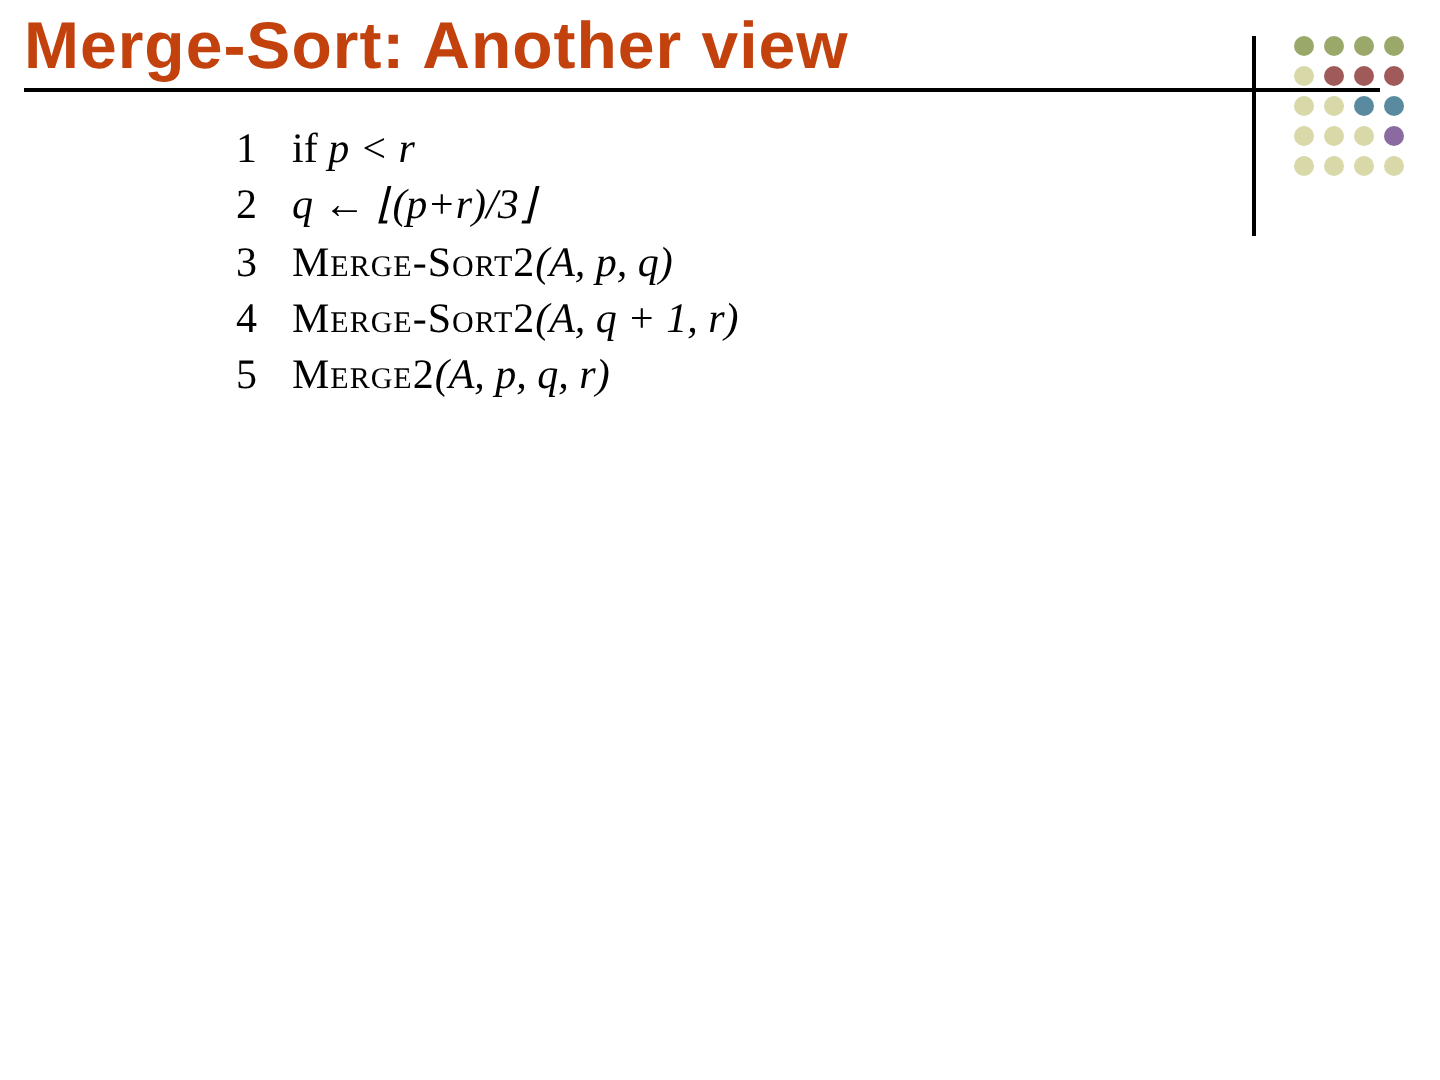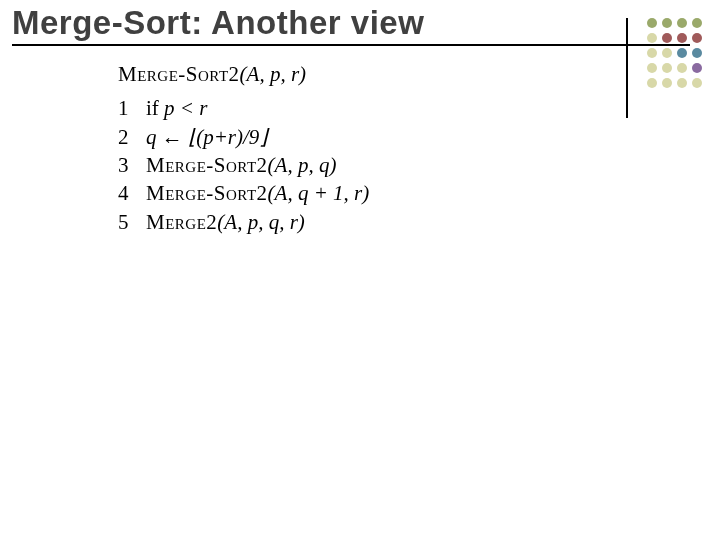--- a/index.html
+++ b/index.html
@@ -16,21 +16,21 @@
     position: absolute;
     left: 12px;
     top: 4px;
     right: 30px;
     padding-bottom: 2px;
     border-bottom: 2px solid #000;
   }
   .title {
     font-size: 33px;
     font-weight: bold;
-    color: #404040;
+    color: #c2410c;
     letter-spacing: 0.5px;
   }
   .dots {
     position: absolute;
     top: 18px;
     right: 18px;
   }
   .dot-row {
     display: flex;
     gap: 5px;
@@ -119,32 +119,29 @@
     </div>
     <div class="dot-row">
       <div class="dot" style="background: rgb(216, 216, 168);"></div>
       <div class="dot" style="background: rgb(216, 216, 168);"></div>
       <div class="dot" style="background: rgb(216, 216, 168);"></div>
       <div class="dot" style="background: rgb(216, 216, 168);"></div>
     </div>
   </div>
 
 <div class="algo">
-  <div class="algo-header">
-    <span class="smallcaps">Merge-Sort2</span><span class="it">(A, p, r)</span>
-  </div>
   <table>
     <tbody id="algo-body">
         <tr>
           <td class="ln">1</td>
           <td class="i1"><span class="kw">if</span><span class="it">  p &lt; r</span></td>
         </tr>
         <tr>
           <td class="ln">2</td>
-          <td class="i2"><span class="it">q ← ⌊(p+r)/9⌋</span></td>
+          <td class="i2"><span class="it">q ← ⌊(p+r)/3⌋</span></td>
         </tr>
         <tr>
           <td class="ln">3</td>
           <td class="i2"><span class="smallcaps">Merge-Sort2</span><span class="it">(A, p, q)</span></td>
         </tr>
         <tr>
           <td class="ln">4</td>
           <td class="i2"><span class="smallcaps">Merge-Sort2</span><span class="it">(A, q + 1, r)</span></td>
         </tr>
         <tr>

